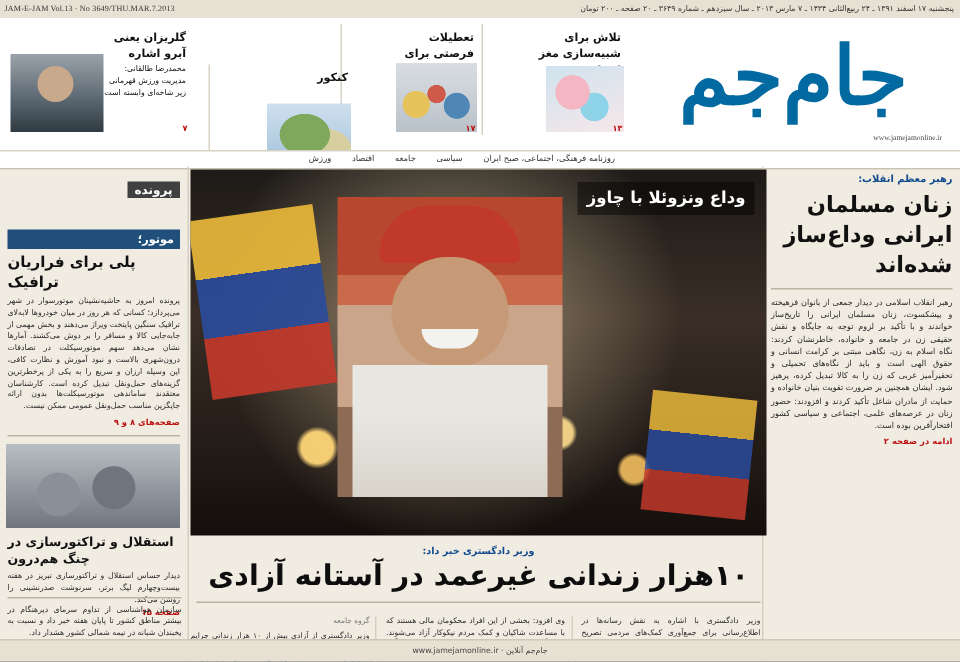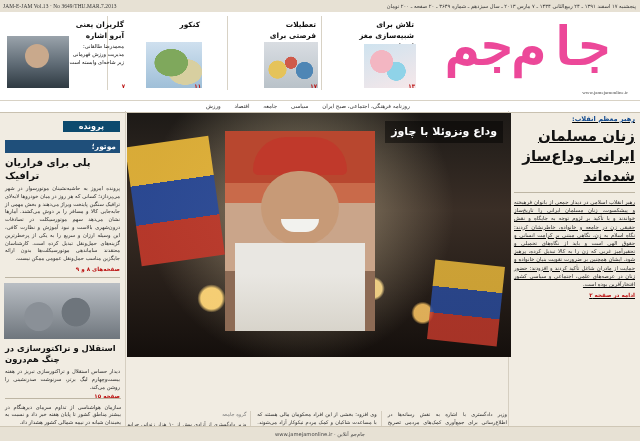--- a/index.html
+++ b/index.html
@@ -56,24 +56,24 @@
   .logo-block {
     position: absolute;
     top: 4px; right: 6px;
     width: 210px;
     height: 76px;
     text-align: center;
   }
   .logo-word {
     font-size: 54px;
     font-weight: bold;
-    color: #ec4899;
+    color: #0369a1;
     line-height: 70px;
     letter-spacing: -2px;
-    font-family: Liberation Mono, monospace;
+    font-family: Liberation Serif, serif;
     direction: rtl;
   }
   .logo-url {
     position: absolute;
     bottom: -3px; right: 6px;
     font-size: 5px;
     color: #444;
     font-family: "Liberation Serif", serif;
     direction: ltr;
   }
@@ -99,21 +99,21 @@
   .num-badge {
     position: absolute;
     bottom: 1px; right: 3px;
     font-size: 5.5px;
     color: #b11;
     font-weight: bold;
   }
 
   .t1 { right: 222px; width: 96px; }
   .t2 { right: 320px; width: 92px; }
-  .t3 { right: 436px; width: 96px; }
+  .t3 { right: 404px; width: 96px; margin-top: 27px; }
   .t4 { right: 512px; width: 124px; border-left: none; }
 
   .brainimg {
     position: absolute;
     right: 2px; bottom: 2px;
     width: 52px; height: 44px;
     background:
       radial-gradient(circle at 34% 40%, #f3b6c2 0 26%, rgba(0,0,0,0) 27%),
       radial-gradient(circle at 62% 62%, #8fd3e8 0 22%, rgba(0,0,0,0) 23%),
       linear-gradient(160deg, #cfe3ef, #f6e7e9);
@@ -180,21 +180,20 @@
 
   
   .col-right {
     position: absolute;
     top: 0; right: 0;
     width: 132px;
     height: 330px;
     padding: 4px 5px 0 5px;
     box-sizing: border-box;
     border-left: 1px solid #d5cec0;
-    text-decoration: underline;
   }
   .kicker {
     font-size: 6.6px;
     color: #114a8f;
     text-align: right;
     font-weight: bold;
     margin-bottom: 3px;
   }
   .headline-right {
     font-size: 15px;
@@ -401,23 +400,23 @@
   .mini-cap {
     font-size: 5.6px;
     color: #b11;
     font-weight: bold;
     text-align: right;
   }
   .section-label {
     font-size: 8px;
     font-weight: bold;
     color: #fff;
-    background: #0c4a6e;
+    background: #404040;
     display: inline-block;
-    padding: 1px 16px;
+    padding: 1px 5px;
   }
   .bottom-banner {
     position: absolute;
     bottom: 0; right: 0;
     width: 640px;
     height: 14px;
     background: #e7e1d4;
     border-top: 1px solid #cfc7b6;
     font-size: 5.2px;
     line-height: 14px;
@@ -494,40 +493,45 @@
         <div class="poster">
           <div class="cap-red"></div>
           <div class="face"></div>
           <div class="smile"></div>
           <div class="shirt"></div>
         </div>
         <div class="flagstripe2"></div>
         <div class="photo-label">وداع ونزوئلا با چاوز</div>
       </div>
 
+      <div class="center-headline">
+        <div class="center-kicker">وزیر دادگستری خبر داد:</div>
+        <div class="center-title">۱۰هزار زندانی غیرعمد در آستانه آزادی</div>
+        <div class="center-rule"></div>
+      </div>
 
       <div class="center-cols">
         <div class="c">
           <div>وزیر دادگستری با اشاره به نقش رسانه‌ها در اطلاع‌رسانی برای جمع‌آوری کمک‌های مردمی تصریح کرد: بسیاری از این زندانیان سرپرست خانوار هستند و آزادی آنان به معنای نجات یک خانواده از آسیب‌های اجتماعی است و همین موضوع اهمیت کار را دوچندان می‌کند.</div>
         </div>
         <div class="c">
           <div>وی افزود: بخشی از این افراد محکومان مالی هستند که با مساعدت شاکیان و کمک مردم نیکوکار آزاد می‌شوند. سال گذشته نیز نزدیک به ۹ هزار نفر از این طریق آزاد شدند و امسال با توجه به استقبال مردم پیش‌بینی می‌شود این رقم افزایش یابد.</div>
         </div>
         <div class="c">
           <div class="byline">گروه جامعه</div>
           <div>وزیر دادگستری از آزادی بیش از ۱۰ هزار زندانی جرایم غیرعمد تا پایان سال خبر داد و گفت: ستاد دیه با همکاری خیرین و دستگاه قضایی در تلاش است تا زندانیان نیازمند که به دلیل ناتوانی در پرداخت دیه یا بدهی در زندان به سر می‌برند، پیش از آغاز سال نو به آغوش خانواده بازگردند.</div>
         </div>
       </div>
     </div>
 
     <div class="col-left">
       <div style="text-align:right;">
         <span class="section-label">پرونده</span>
       </div>
-      <div class="box-head" style="margin-top:7px;">موتور؛</div>
+      <div class="box-head" style="margin-top:20px;">موتور؛</div>
       <div class="box-title">پلی برای فراریان ترافیک</div>
       <div class="small-text">پرونده امروز به حاشیه‌نشینان موتورسوار در شهر می‌پردازد؛ کسانی که هر روز در میان خودروها لابه‌لای ترافیک سنگین پایتخت ویراژ می‌دهند و بخش مهمی از جابه‌جایی کالا و مسافر را بر دوش می‌کشند. آمارها نشان می‌دهد سهم موتورسیکلت در تصادفات درون‌شهری بالاست و نبود آموزش و نظارت کافی، این وسیله ارزان و سریع را به یکی از پرخطرترین گزینه‌های حمل‌ونقل تبدیل کرده است. کارشناسان معتقدند ساماندهی موتورسیکلت‌ها بدون ارائه جایگزین مناسب حمل‌ونقل عمومی ممکن نیست.</div>
       <div class="mini-cap" style="margin-top:3px;">صفحه‌های ۸ و ۹</div>
 
       <div class="divider-h"></div>
 
       <div class="left-photo"></div>
       <div class="box-title" style="font-size:8.4px;line-height:11px;">استقلال و تراکتورسازی در چنگ هم‌درون</div>
       <div class="small-text">دیدار حساس استقلال و تراکتورسازی تبریز در هفته بیست‌وچهارم لیگ برتر، سرنوشت صدرنشینی را روشن می‌کند.</div>
       <div class="mini-cap" style="margin-top:2px;">صفحه ۱۵</div>

